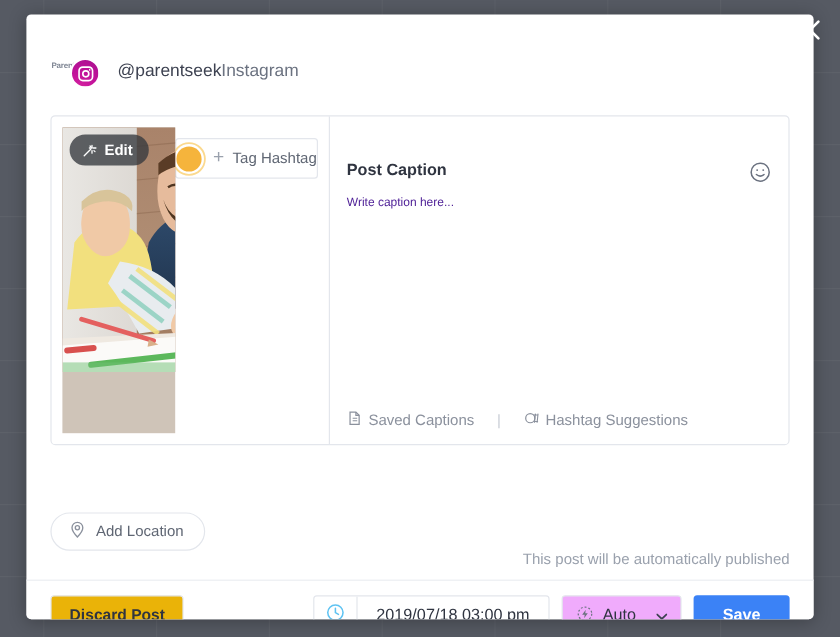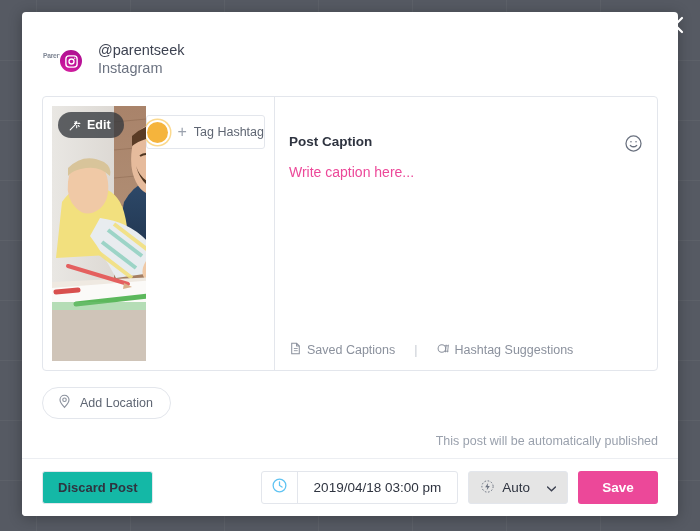--- a/index.html
+++ b/index.html
@@ -72,21 +72,21 @@
   .avatar-text .hl { color: #e5399b; }
   .net-badge {
     position: absolute; left: 16px; top: 12px;
     width: 26px; height: 26px; border-radius: 50%;
     background: radial-gradient(circle at 30% 110%, #d6249f 0%, #c3139b 45%, #a8108f 100%);
     display: flex; align-items: center; justify-content: center;
     border: 2px solid #ffffff;
   }
   .net-badge svg { display: block; }
 
-  .acct-meta { display: flex; flex-direction: column; justify-content: flex-start; line-height: 1.25; }
+  .acct-meta { display: flex; justify-content: flex-start; line-height: 1.25; }
   .acct-handle { font-size: 14.5px; color: #3d4251; }
   .acct-network { font-size: 14.5px; color: #6b7280; }
 
   
   .composer {
     margin: 10px 20px 0 20px;
     border: 1px solid #e3e6ec;
     border-radius: 4px;
     display: flex;
     flex: 0 0 auto;
@@ -143,40 +143,40 @@
     padding: 13px 14px 10px 14px;
     position: relative;
   }
   .caption-head {
     display: flex; align-items: flex-start; justify-content: space-between; margin-top: 24px;
   }
   .caption-title { font-size: 13.5px; font-weight: bold; color: #2f3440; }
   .emoji-btn { cursor: pointer; line-height: 0; }
   .caption-input {
     margin-top: 11px;
-    font-size: 14px; color: #ec4899;
+    font-size: 10px; color: #4c1d95;
     flex: 1 1 auto;
     cursor: text;
   }
   .caption-tools {
     display: flex; align-items: center; gap: 19px;
     font-size: 12.5px; color: #8b919d;
     padding-bottom: 2px;
   }
   .ct-item { display: flex; align-items: center; gap: 5px; cursor: pointer; }
   .ct-sep { color: #c9cdd5; }
 
   
   .location-row { padding: 16px 20px 0 20px; flex: 0 0 auto; }
   .loc-btn {
     display: inline-flex; align-items: center; gap: 8px;
     height: 32px; padding: 0 17px 0 14px;
     border: 1px solid #e3e6ec; border-radius: 16px;
     font-size: 12.5px; color: #5f6673;
-    background: #fff; cursor: pointer;
+    background: #fff; cursor: pointer; margin-top: 40px;
   }
 
   
   .autopub {
     flex: 1 1 auto;
     display: flex; align-items: flex-end; justify-content: flex-end;
     padding: 0 20px 10px 20px;
     font-size: 12.5px; color: #9aa1ad; margin-left: 47px;
   }
 
@@ -185,21 +185,21 @@
     flex: 0 0 auto;
     height: 58px;
     border-top: 1px solid #eceef2;
     display: flex; align-items: center;
     padding: 0 20px;
     background: #fff;
   }
   .discard-btn {
     height: 33px; padding: 0 15px;
     border: 1px solid #e3e6ec; border-radius: 3px;
-    background: #14b8a6;
+    background: #eab308;
     font-size: 13px; color: #2f3440; font-weight: bold;
     display: flex; align-items: center; cursor: pointer;
   }
   .footer-right { margin-left: auto; display: flex; align-items: center; gap: 10px; }
 
   .datetime-group {
     display: flex; align-items: stretch;
     height: 33px;
     border: 1px solid #e3e6ec; border-radius: 3px;
     overflow: hidden;
@@ -212,27 +212,27 @@
     display: flex; align-items: center; justify-content: center;
     padding: 0 16px;
     font-size: 13.5px; color: #2f3440;
     cursor: pointer;
   }
   .auto-select {
     height: 33px; display: flex; align-items: center; gap: 7px;
     padding: 0 11px;
     border: 1px solid #e3e6ec; border-radius: 3px;
     font-size: 13.5px; color: #2f3440;
-    cursor: pointer; background: #e5e5e5;
+    cursor: pointer; background: #f0abfc;
   }
   .auto-caret { margin-left: 10px; }
   .save-btn {
     height: 33px; width: 80px;
     border: none; border-radius: 3px;
-    background: #ec4899;
+    background: #3b82f6;
     color: #fff; font-size: 13.5px; font-weight: bold;
     display: flex; align-items: center; justify-content: center;
     cursor: pointer;
   }
 </style>
 </head>
 <body>
 
 <div class="backdrop">
   <div class="vline" style="left:36px"></div>
@@ -435,21 +435,21 @@
     <div class="footer-right">
       <div class="datetime-group">
         <div class="clock-cell">
           <span>
             <svg width="17" height="17" viewBox="0 0 24 24" fill="none" stroke="#5fc3f2" stroke-width="1.8">
               <circle cx="12" cy="12" r="9"></circle>
               <path d="M12 6.8 V12 l3.6 2.2" stroke-linecap="round"></path>
             </svg>
           </span>
         </div>
-        <div class="date-cell">2019/04/18 03:00 pm</div>
+        <div class="date-cell">2019/07/18 03:00 pm</div>
       </div>
       <div class="auto-select">
         <span>
           <svg width="15" height="15" viewBox="0 0 24 24" fill="none" stroke="#6b7280" stroke-width="1.6">
             <circle cx="12" cy="12" r="9" stroke-dasharray="2.6 2.6"></circle>
             <path d="M13 6.5 L8.2 13.2 h3.4 L10.8 18 l4.9 -6.9 h-3.4 z" fill="#6b7280" stroke="none"></path>
           </svg>
         </span>
         <span>Auto</span>
         <span class="auto-caret">

